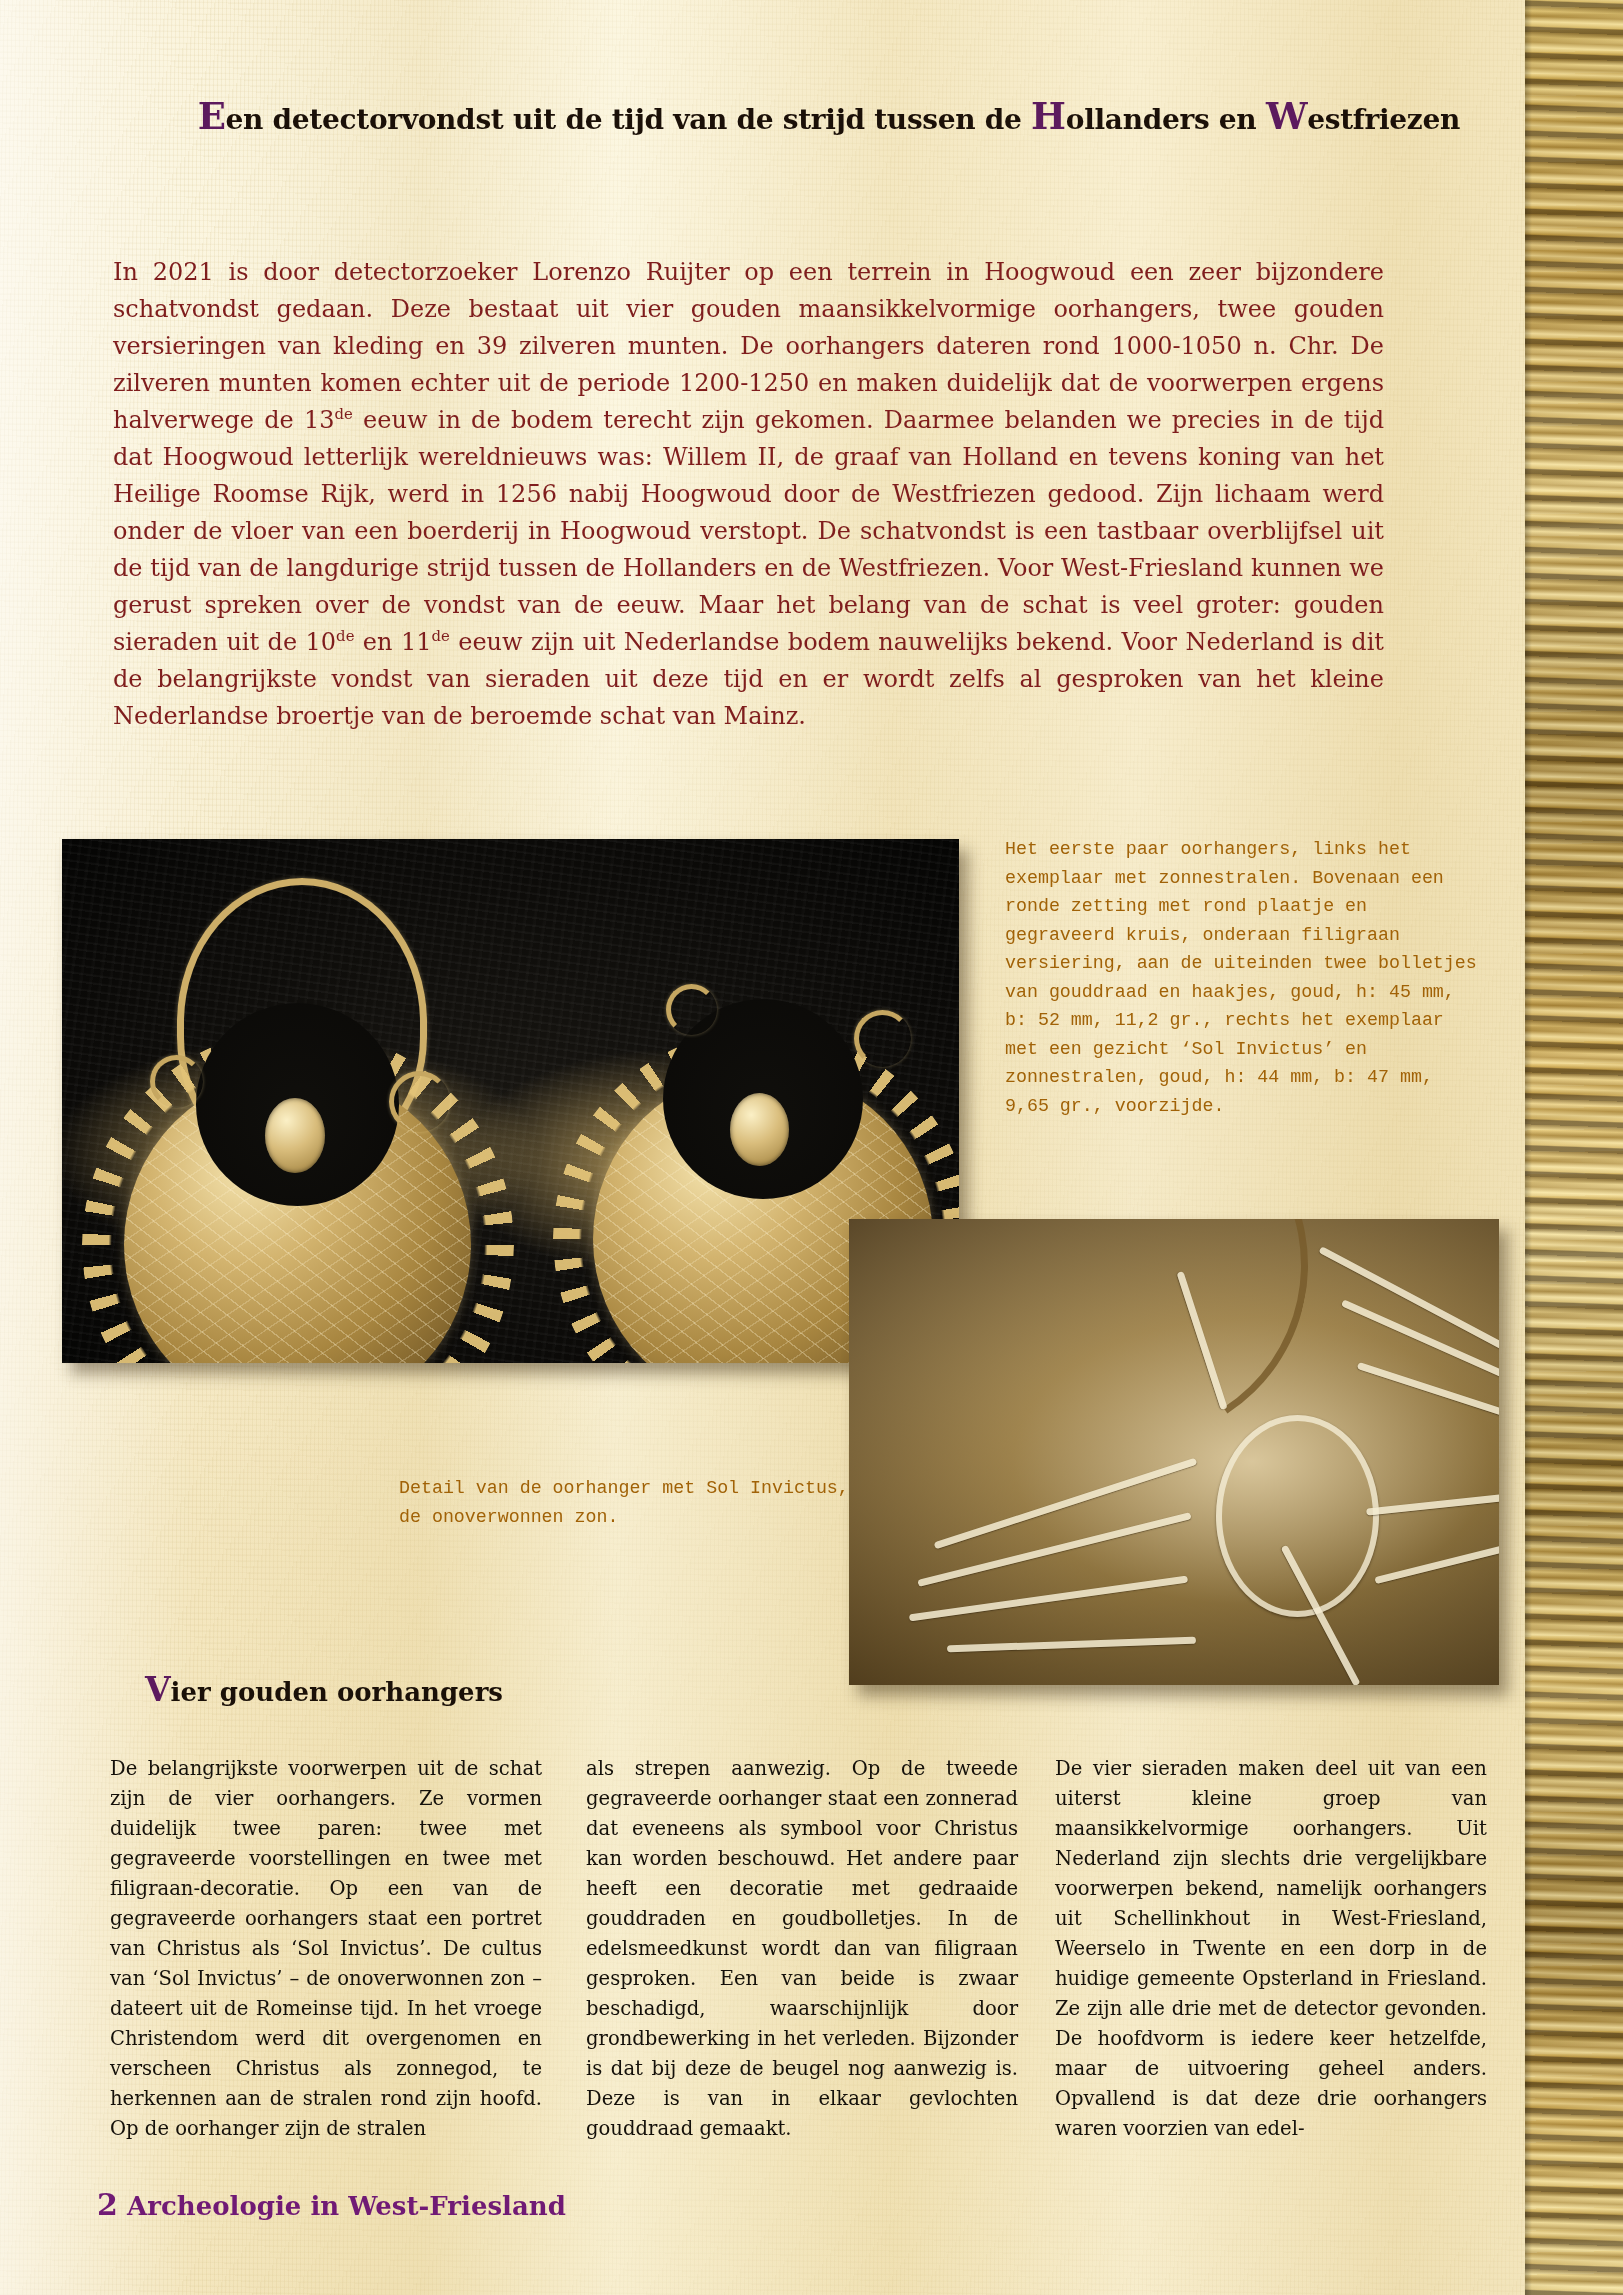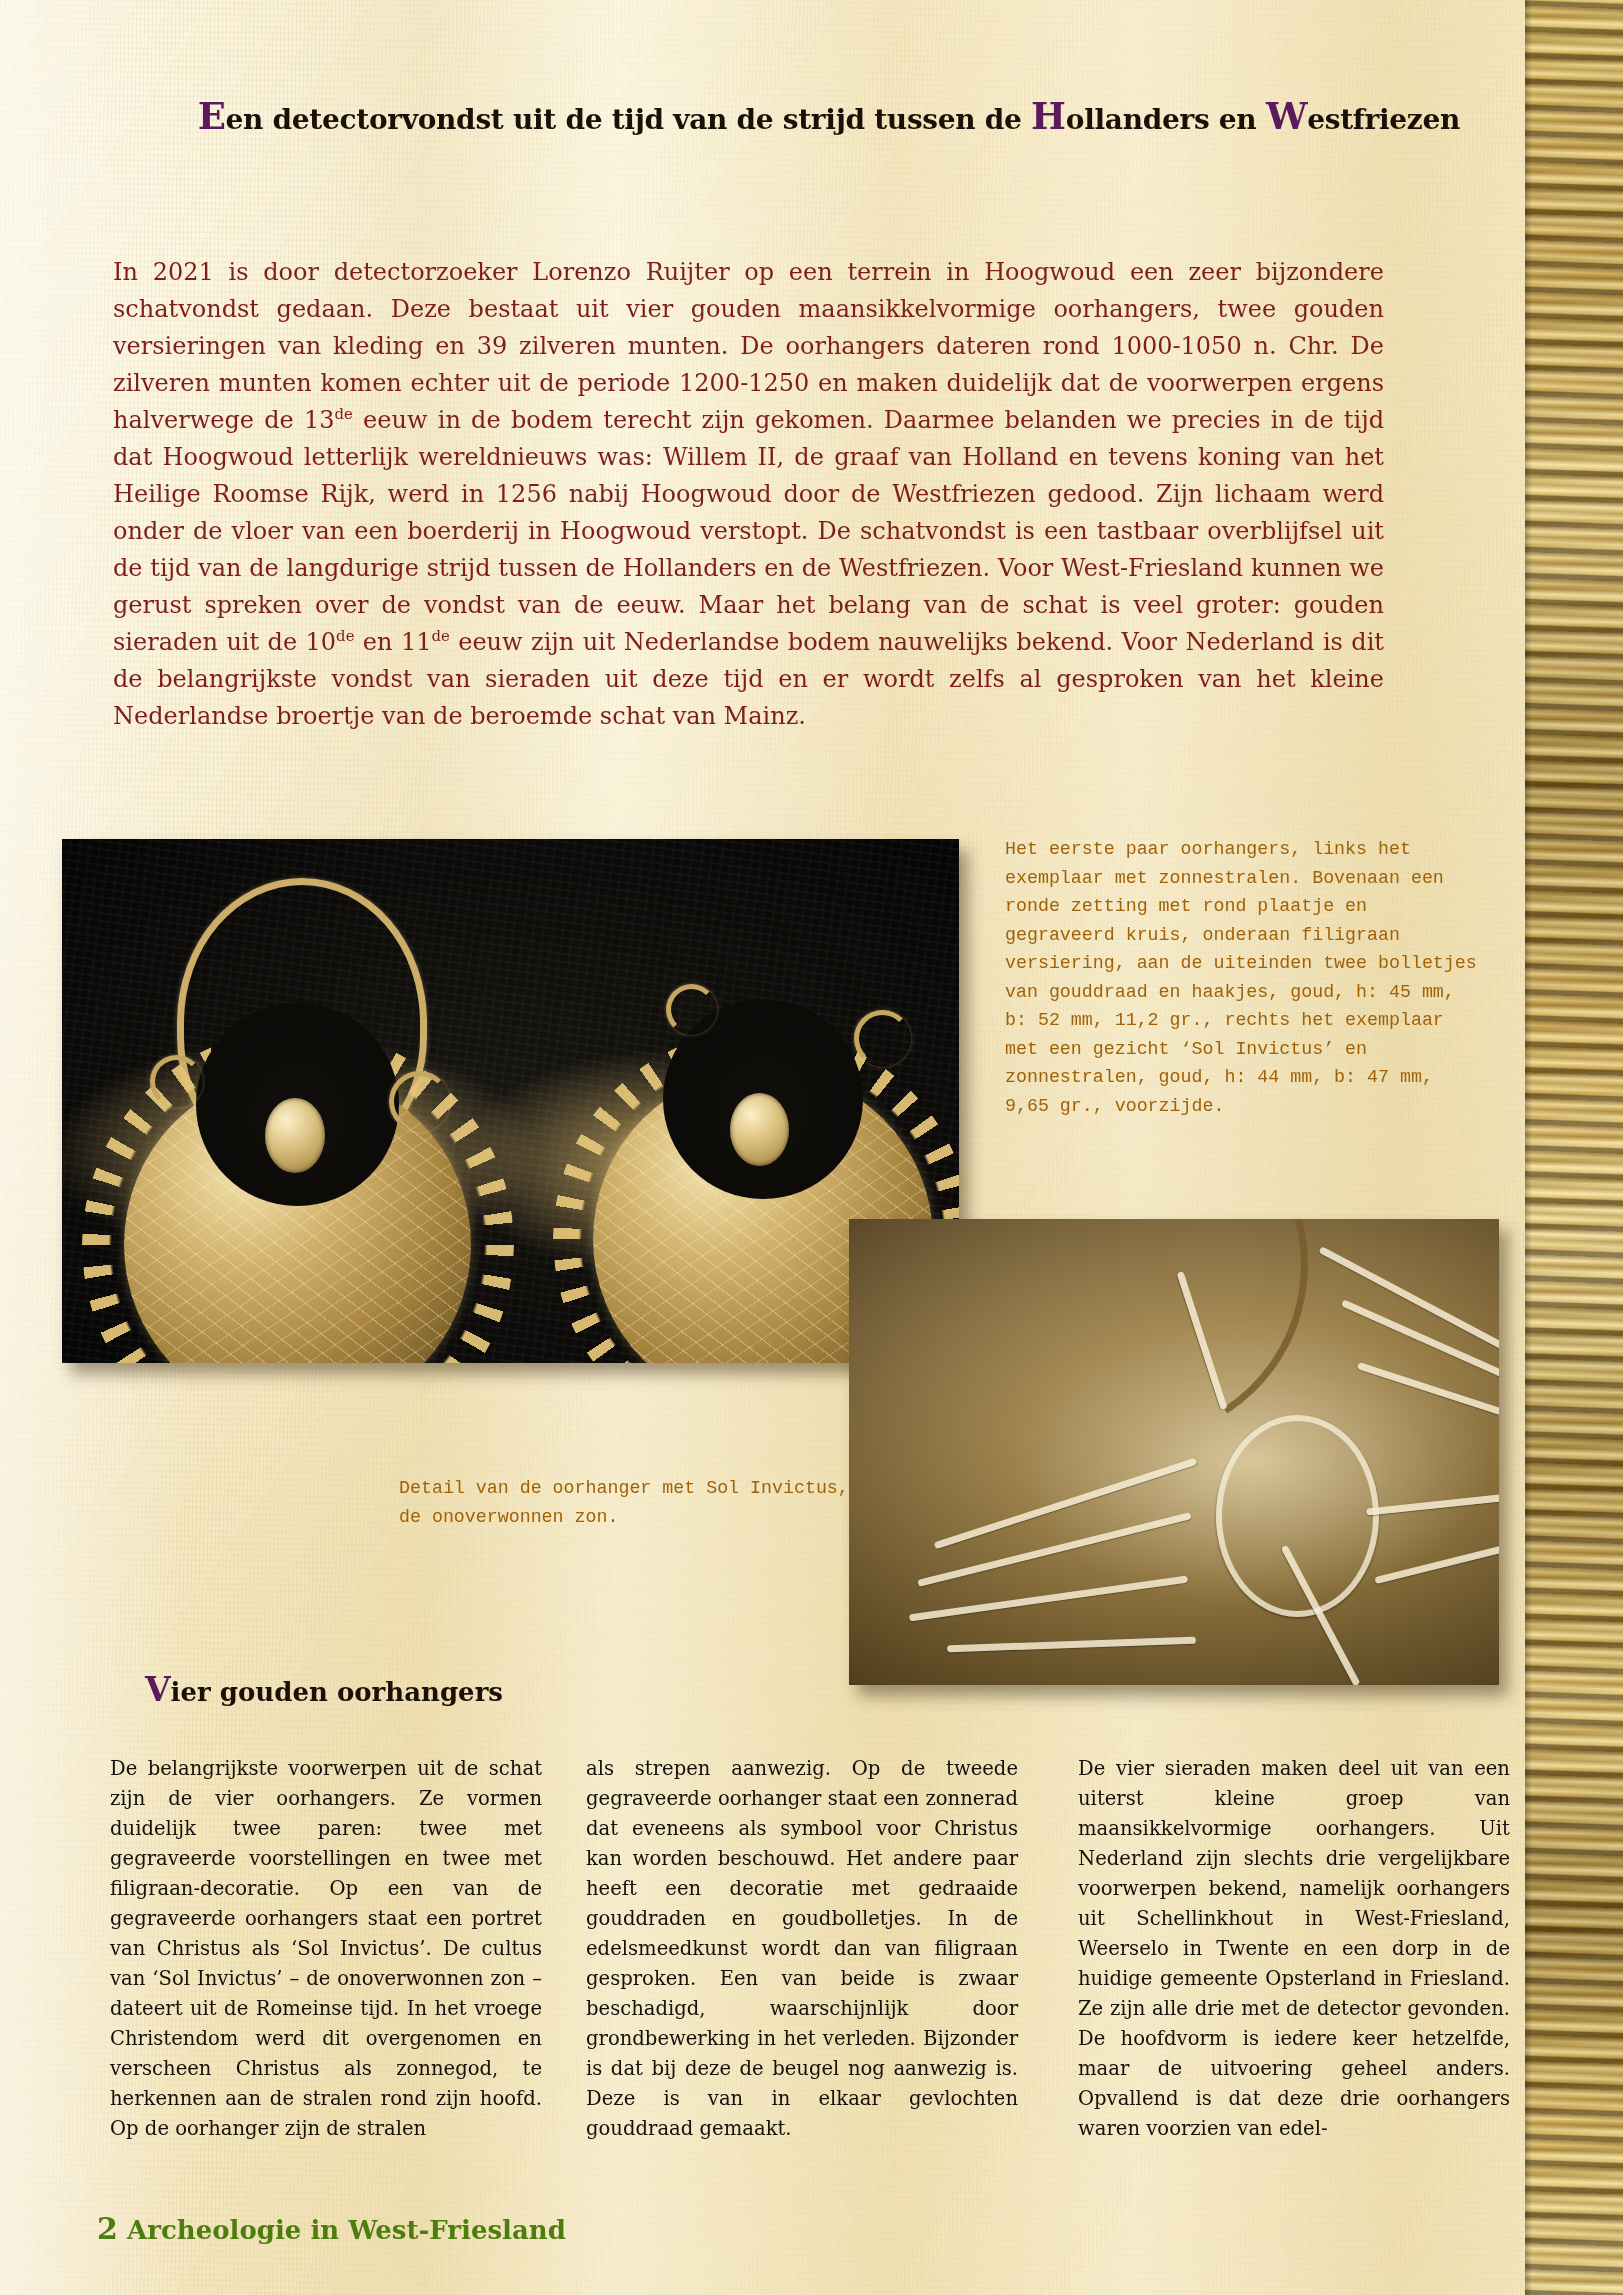--- a/index.html
+++ b/index.html
@@ -186,27 +186,27 @@
 
   
   .col{
     position:absolute;top:1754px;width:432px;
     font-family:"DejaVu Serif",serif;
     font-size:19.6px;line-height:30px;
     color:#14100a;text-align:justify;
   }
   #col-1{left:110px;}
   #col-2{left:586px;}
-  #col-3{left:1055px;margin-left:23px;}
+  #col-3{left:1055px;}
 
   
   #footer{
     position:absolute;left:97px;top:2187px;
     font-family:"DejaVu Serif",serif;
-    font-size:26px;font-weight:600;color:#4d7c0f;white-space:nowrap;margin-top:24px;
+    font-size:26px;font-weight:600;color:#701a75;white-space:nowrap;
   }
   #footer .pnum{font-size:30px;margin-right:9.2px;}
 </style>
 </head>
 <body>
 
 <div id="paper"></div>
 <div id="gold-band"></div>
 
 <div class="title-wrap">

